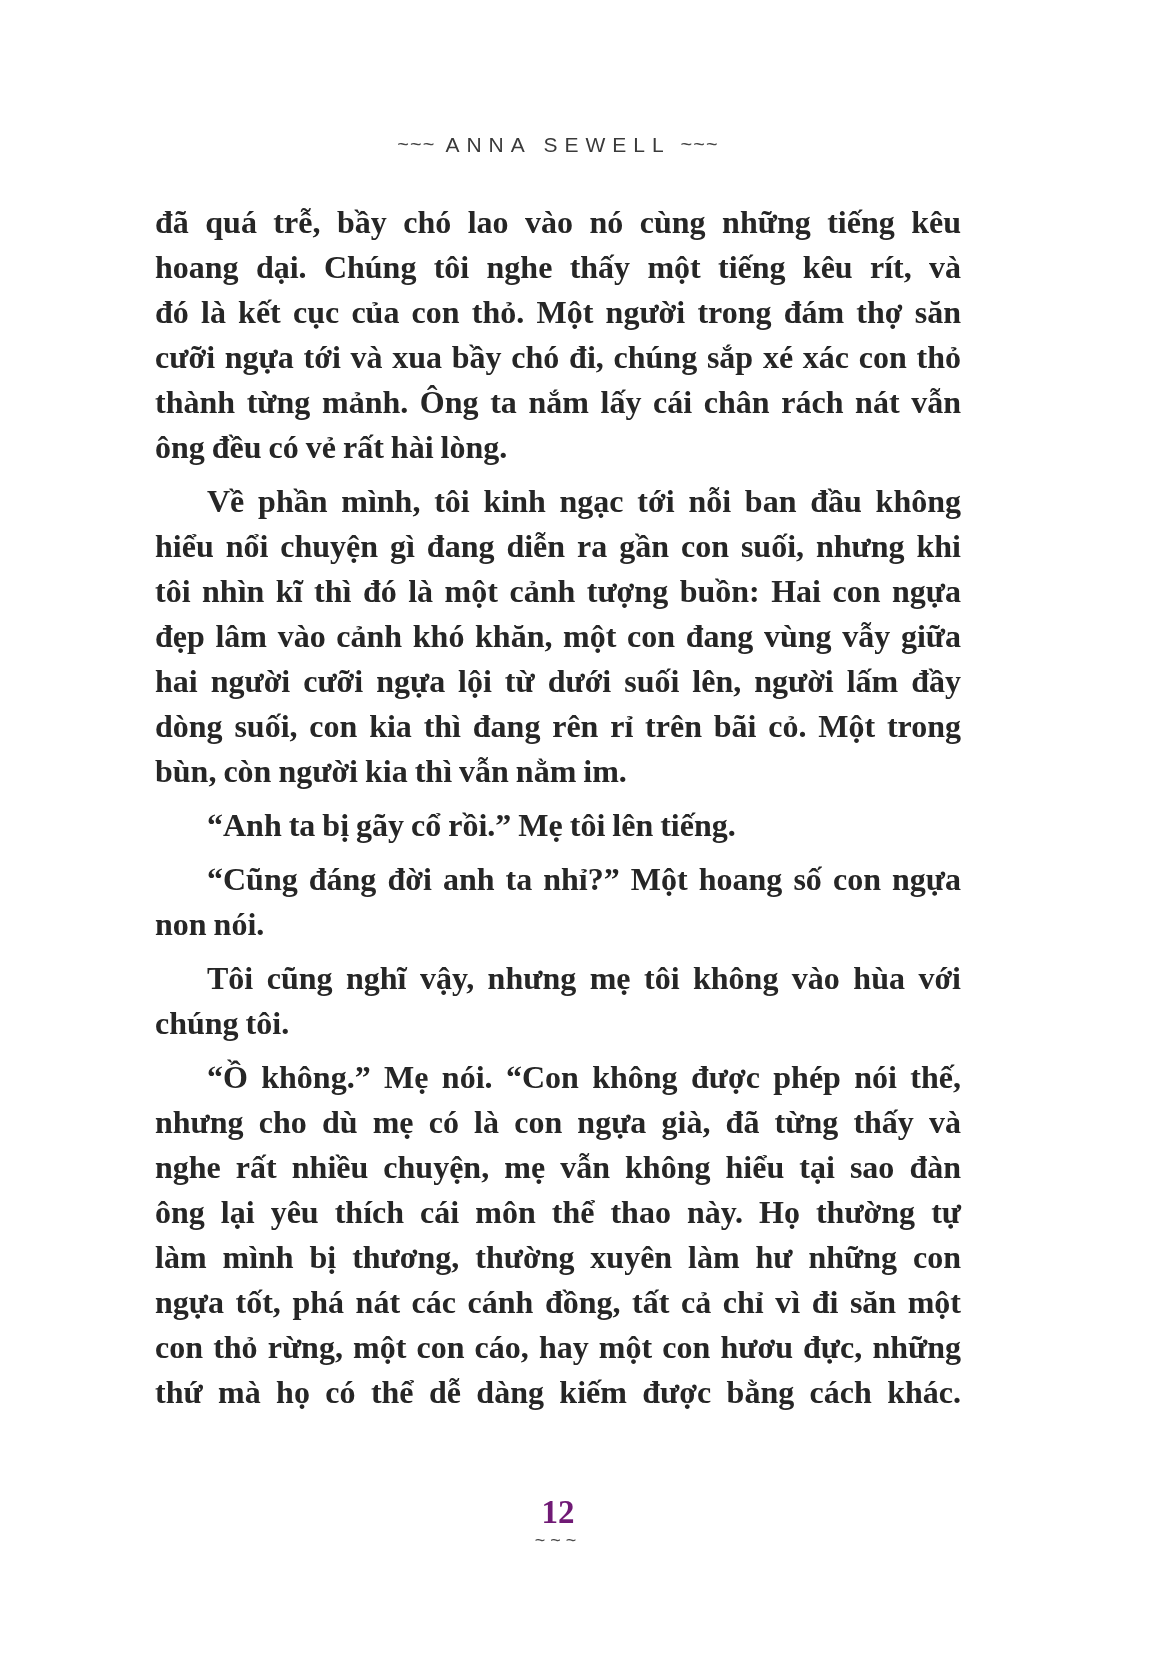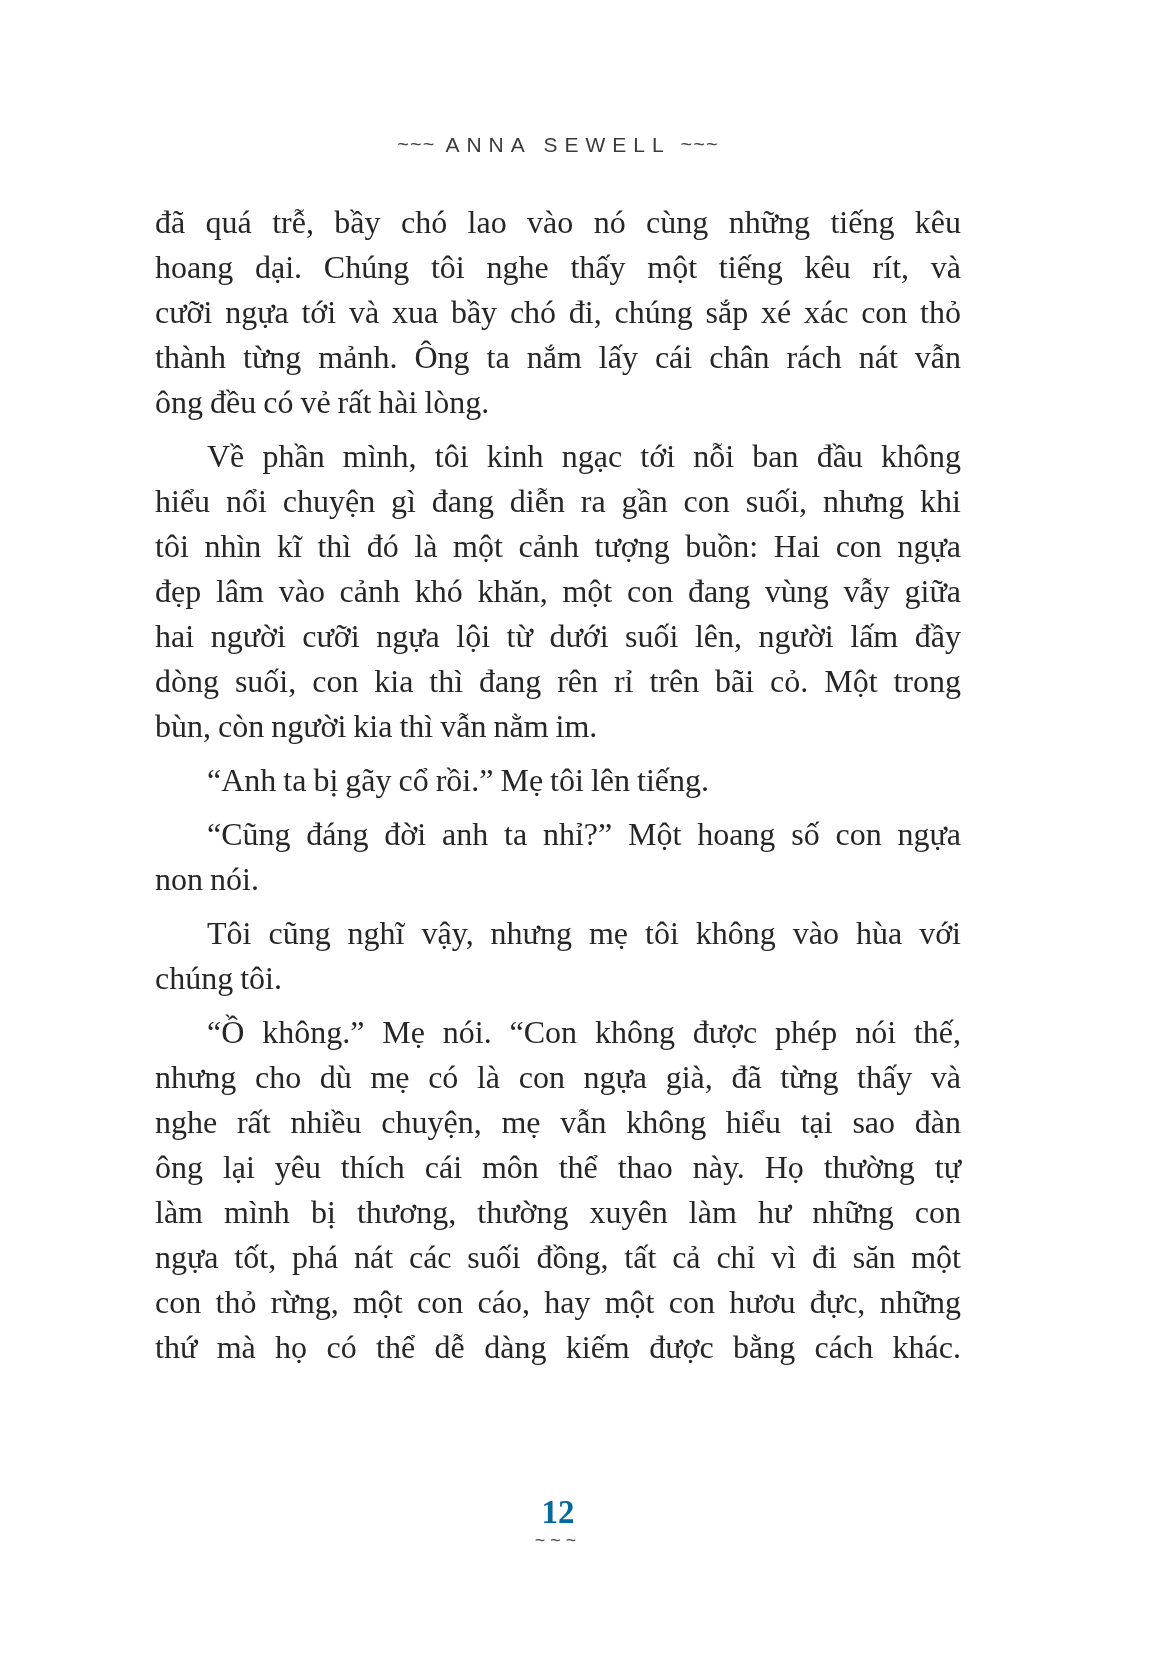--- a/index.html
+++ b/index.html
@@ -47,21 +47,21 @@
   .body-text {
     position: absolute;
     top: 200px;
     left: 155px;
     width: 806px;
     font-size: 32px;
     line-height: 45px;
     color: #262626;
     word-spacing: -1px;
   }
-  .paragraph { margin: 0; }
+  .paragraph { margin: 0; font-weight: bold; }
   .paragraph + .paragraph { margin-top: 9px; }
   .line {
     text-align: justify;
     text-align-last: justify;
   }
   .line.last {
     text-align: right;
     text-align-last: left;
   }
   .line.indent {
@@ -70,21 +70,21 @@
   .page-footer {
     position: absolute;
     top: 1494px;
     left: 155px;
     width: 806px;
     text-align: center;
   }
   .page-number {
     font-size: 33px;
     font-weight: bold;
-    color: #0369a1;
+    color: #701a75;
     line-height: 36px;
   }
   .footer-orn {
     font-family: "Liberation Sans", "DejaVu Sans", sans-serif;
     font-size: 18px;
     letter-spacing: 5px;
     color: #4a4a4a;
     line-height: 20px;
     margin-top: 0px;
   }
@@ -95,20 +95,21 @@
 <div class="page">
 
   <div class="running-header">
     <span class="orn">~~~</span><span class="title">ANNA SEWELL</span><span class="orn">~~~</span>
   </div>
 
   <div class="body-text">
       <div class="paragraph">
         <div class="line">đã quá trễ, bầy chó lao vào nó cùng những tiếng kêu</div>
         <div class="line">hoang dại. Chúng tôi nghe thấy một tiếng kêu rít, và</div>
+        <div class="line">đó là kết cục của con thỏ. Một người trong đám thợ săn</div>
         <div class="line">cưỡi ngựa tới và xua bầy chó đi, chúng sắp xé xác con thỏ</div>
         <div class="line">thành từng mảnh. Ông ta nắm lấy cái chân rách nát vẫn</div>
         <div class="line last">ông đều có vẻ rất hài lòng.</div>
       </div>
       <div class="paragraph">
         <div class="line indent">Về phần mình, tôi kinh ngạc tới nỗi ban đầu không</div>
         <div class="line">hiểu nổi chuyện gì đang diễn ra gần con suối, nhưng khi</div>
         <div class="line">tôi nhìn kĩ thì đó là một cảnh tượng buồn: Hai con ngựa</div>
         <div class="line">đẹp lâm vào cảnh khó khăn, một con đang vùng vẫy giữa</div>
         <div class="line">hai người cưỡi ngựa lội từ dưới suối lên, người lấm đầy</div>
@@ -125,21 +126,21 @@
       <div class="paragraph">
         <div class="line indent">Tôi cũng nghĩ vậy, nhưng mẹ tôi không vào hùa với</div>
         <div class="line last">chúng tôi.</div>
       </div>
       <div class="paragraph">
         <div class="line indent">“Ồ không.” Mẹ nói. “Con không được phép nói thế,</div>
         <div class="line">nhưng cho dù mẹ có là con ngựa già, đã từng thấy và</div>
         <div class="line">nghe rất nhiều chuyện, mẹ vẫn không hiểu tại sao đàn</div>
         <div class="line">ông lại yêu thích cái môn thể thao này. Họ thường tự</div>
         <div class="line">làm mình bị thương, thường xuyên làm hư những con</div>
-        <div class="line">ngựa tốt, phá nát các suối đồng, tất cả chỉ vì đi săn một</div>
+        <div class="line">ngựa tốt, phá nát các cánh đồng, tất cả chỉ vì đi săn một</div>
         <div class="line">con thỏ rừng, một con cáo, hay một con hươu đực, những</div>
         <div class="line">thứ mà họ có thể dễ dàng kiếm được bằng cách khác.</div>
       </div>
     </div>
 
   <div class="page-footer">
     <div class="page-number">12</div>
     <div class="footer-orn">~~~</div>
   </div>
 

